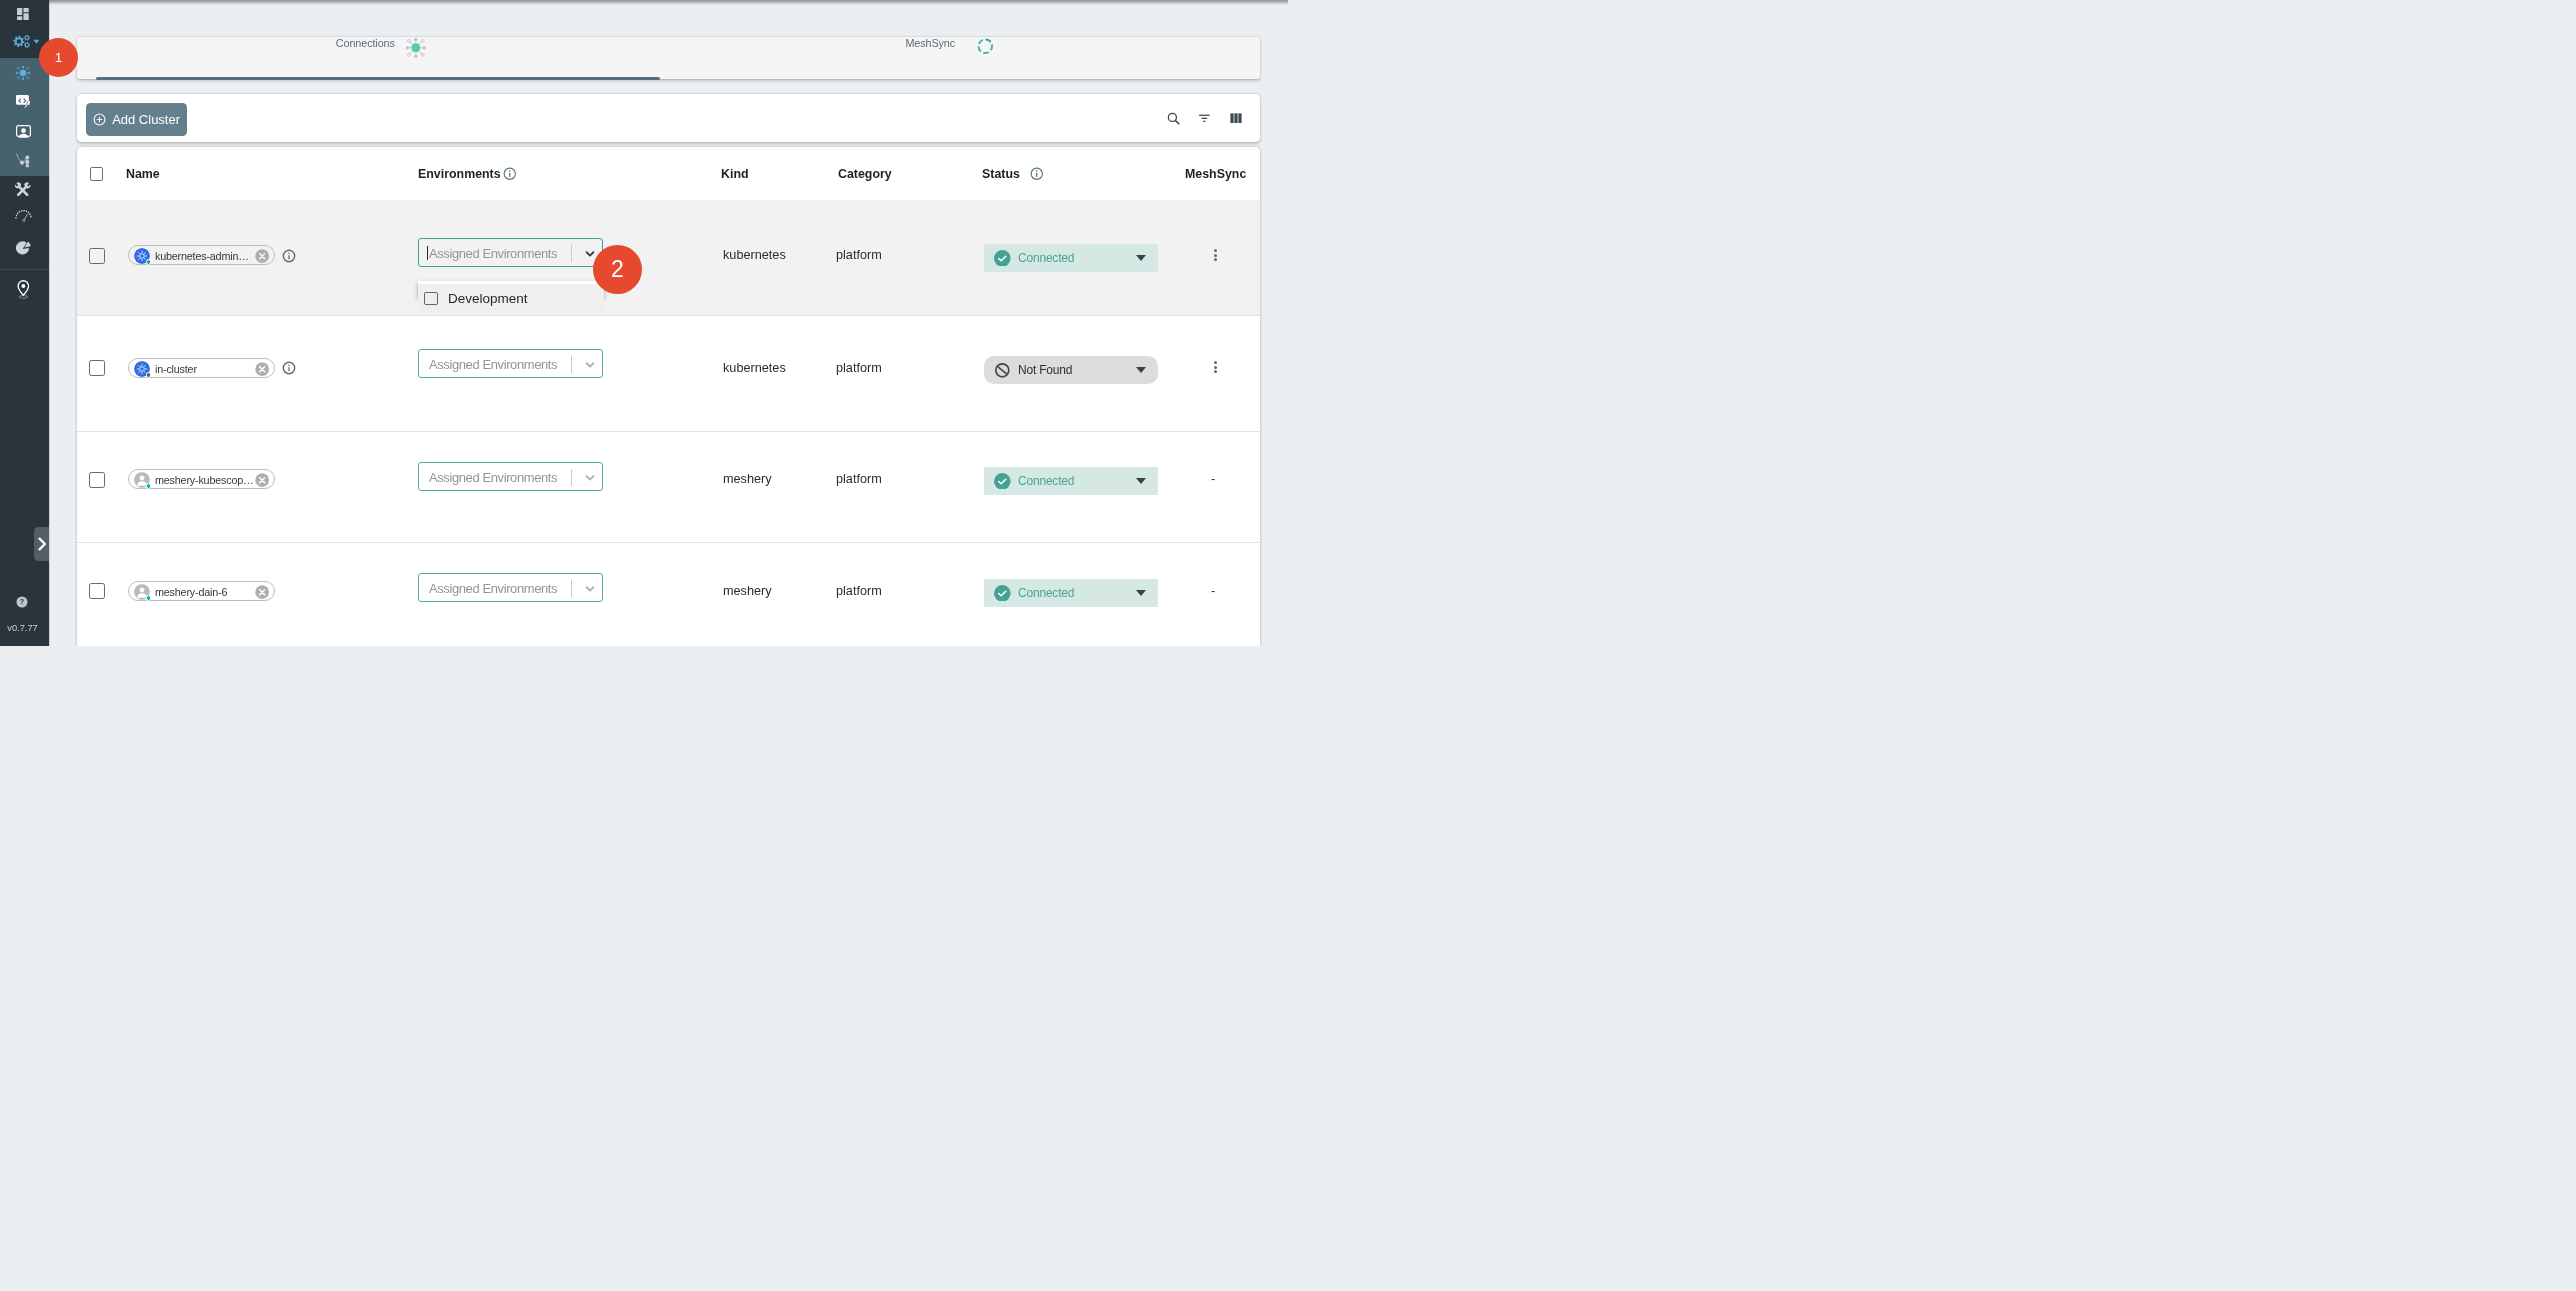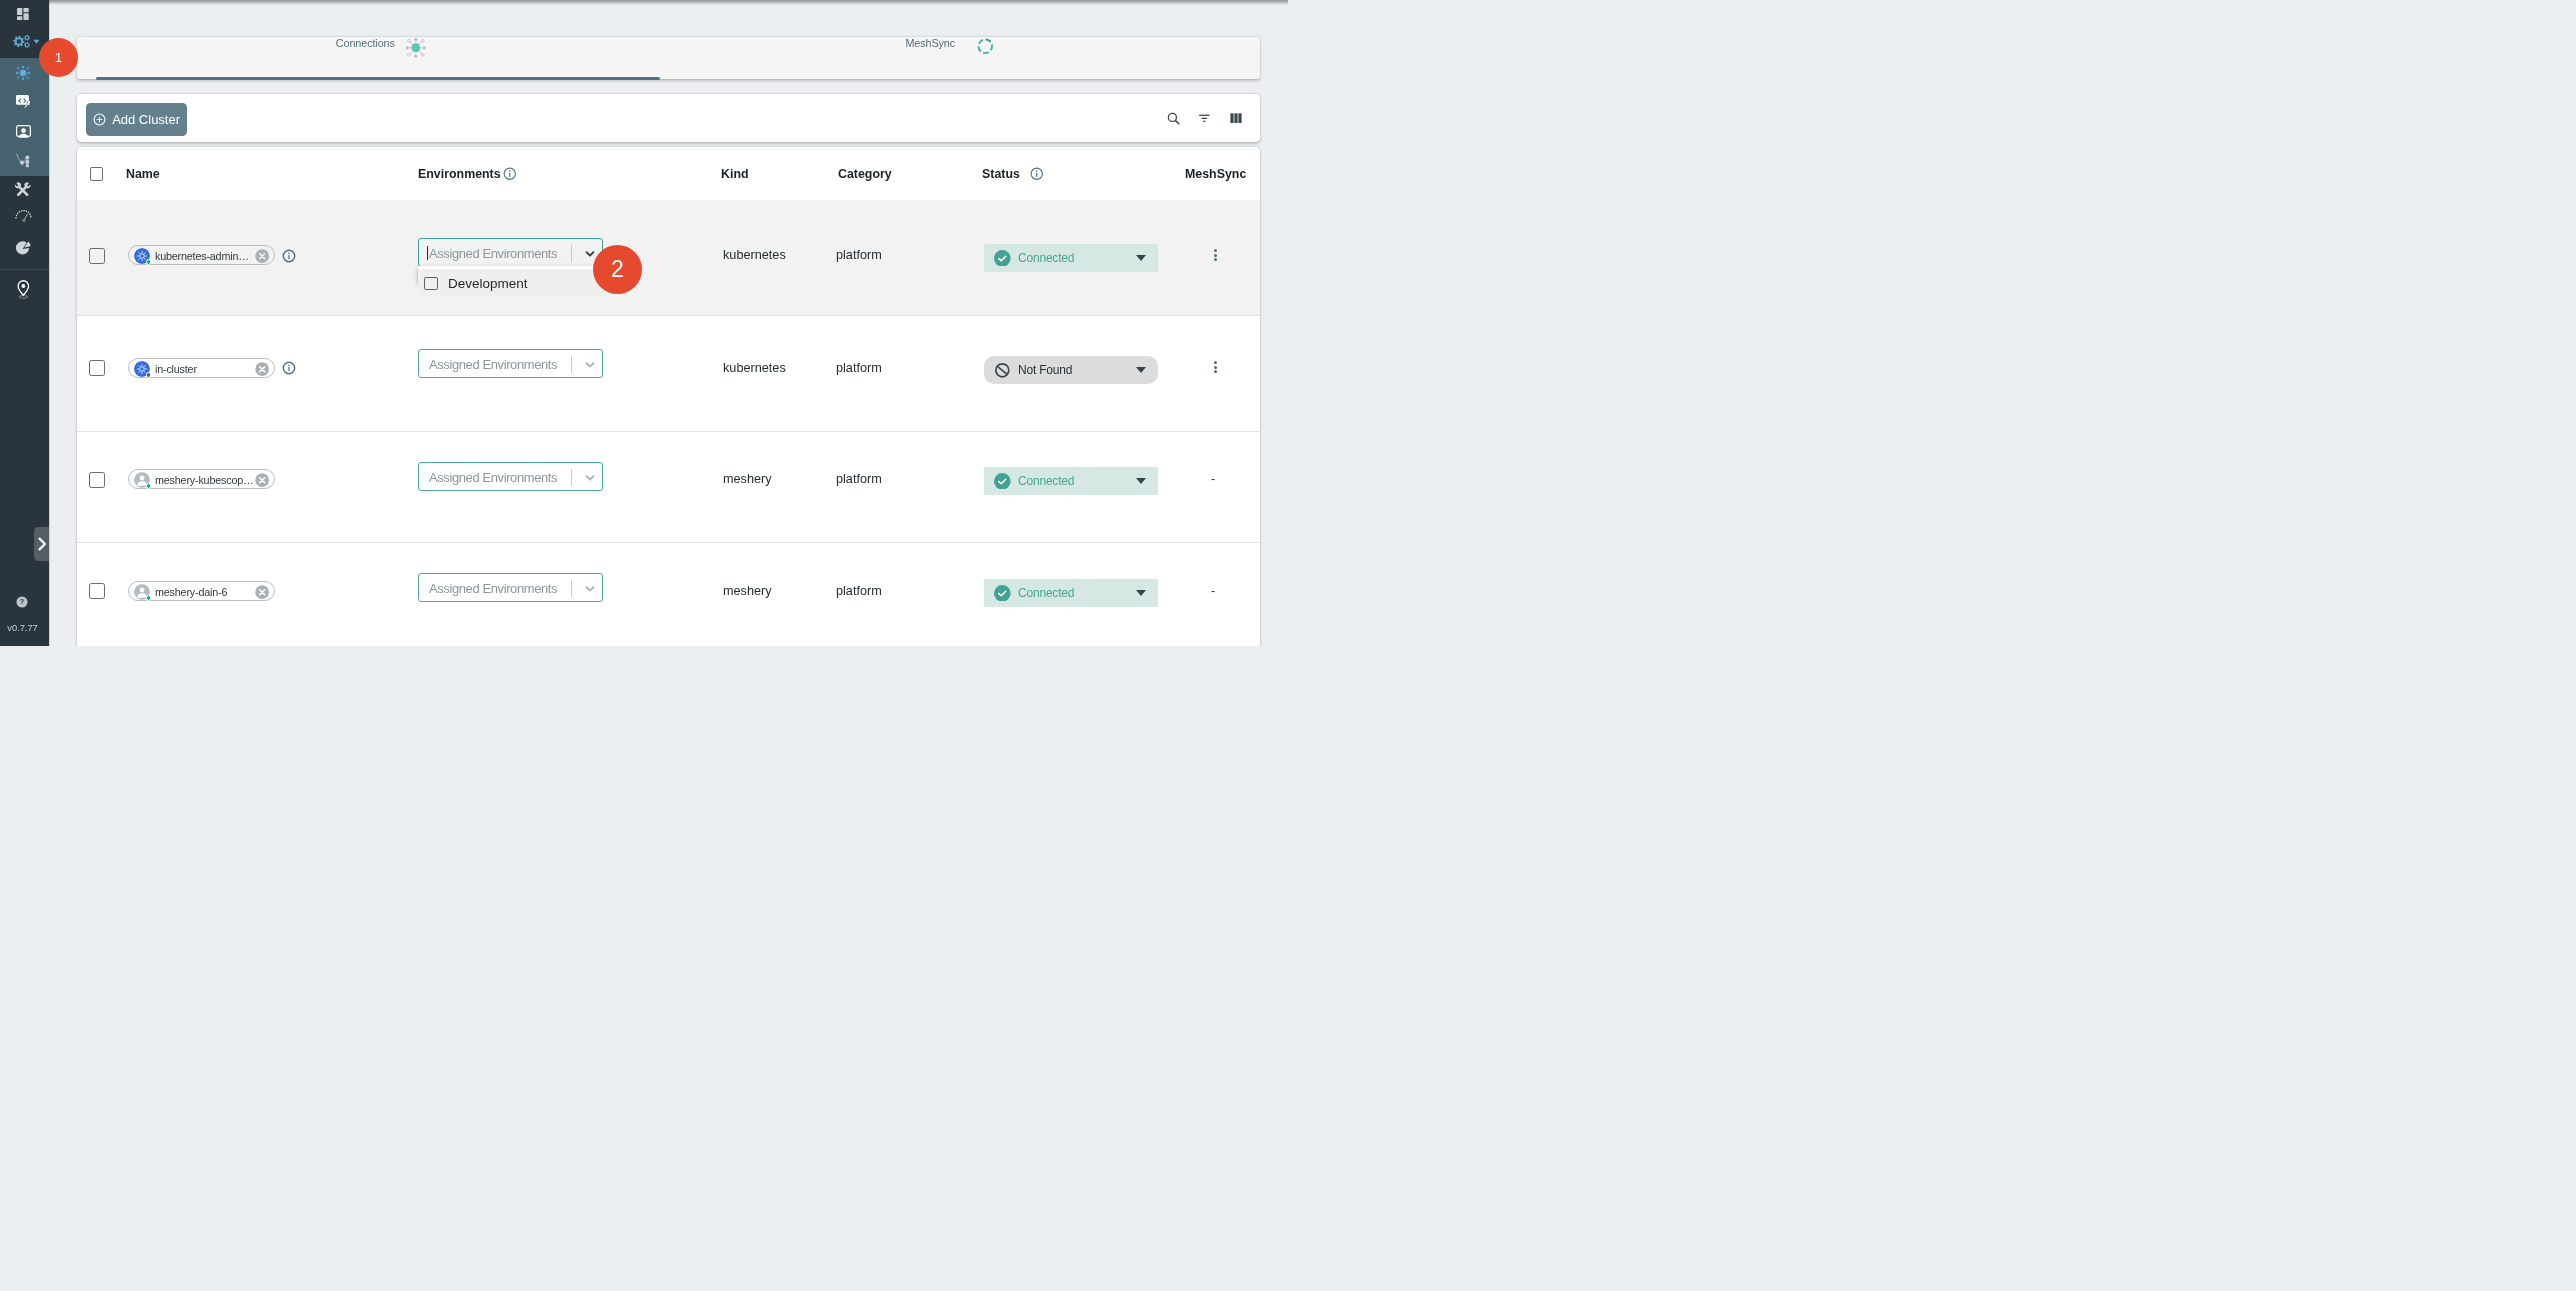--- a/index.html
+++ b/index.html
@@ -315,21 +315,21 @@
     </svg>
     <div class="sel" style="top:91px; border:1.5px solid #3aa295;">
       <div style="position:absolute; left:8px; top:7.3px; width:0.8px; height:13.5px; background:#25292c;"></div>
       <div class="sel-ph">Assigned Environments</div>
       <div class="sel-div"></div>
       <svg class="sel-ch" width="14" height="14" viewBox="0 0 24 24">
           <path d="M6.2 9 l5.8 5.8 5.8-5.8" stroke="#37424a" stroke-width="3.2" fill="none" stroke-linecap="round" stroke-linejoin="round"></path>
         </svg>
     </div>
 
-    <div class="abs" style="left:341px; top:119px; width:186px; height:18px; background:#fff; box-shadow:0 2.3px 5.4px rgba(0,0,0,0.25), 0 0.8px 1.5px rgba(0,0,0,0.18); z-index:20;text-align:right;">
+    <div class="abs" style="left:341px; top:134px; width:186px; height:18px; background:#fff; box-shadow:0 2.3px 5.4px rgba(0,0,0,0.25), 0 0.8px 1.5px rgba(0,0,0,0.18); z-index:20;text-align:right;">
       <div style="position:absolute; left:0; top:3.1px; width:100%; height:28px; background:#efefef;"></div>
       <div style="position:absolute; left:6.3px; top:10.7px; width:13.6px; height:13.6px; border:1.7px solid #5f6468; border-radius:1.9px;"></div>
       <div style="position:absolute; left:30px; top:9.7px; font-size:13.5px; color:#25282b;">Development</div>
     </div>
     <div class="badge" style="left:516px; top:98px; width:49px; height:49px; font-size:23px; z-index:25;">2</div>
     <div class="cell" style="left:646px; top:101px;">kubernetes</div>
     <div class="cell" style="left:759px; top:101px;">platform</div>
     <div class="schip" style="top:97px; background:#d5e8e3;">
       <svg class="schip-ic" width="16.6" height="16.6" viewBox="0 0 24 24">
         <circle cx="12" cy="12" r="12" fill="#43a195"></circle>

